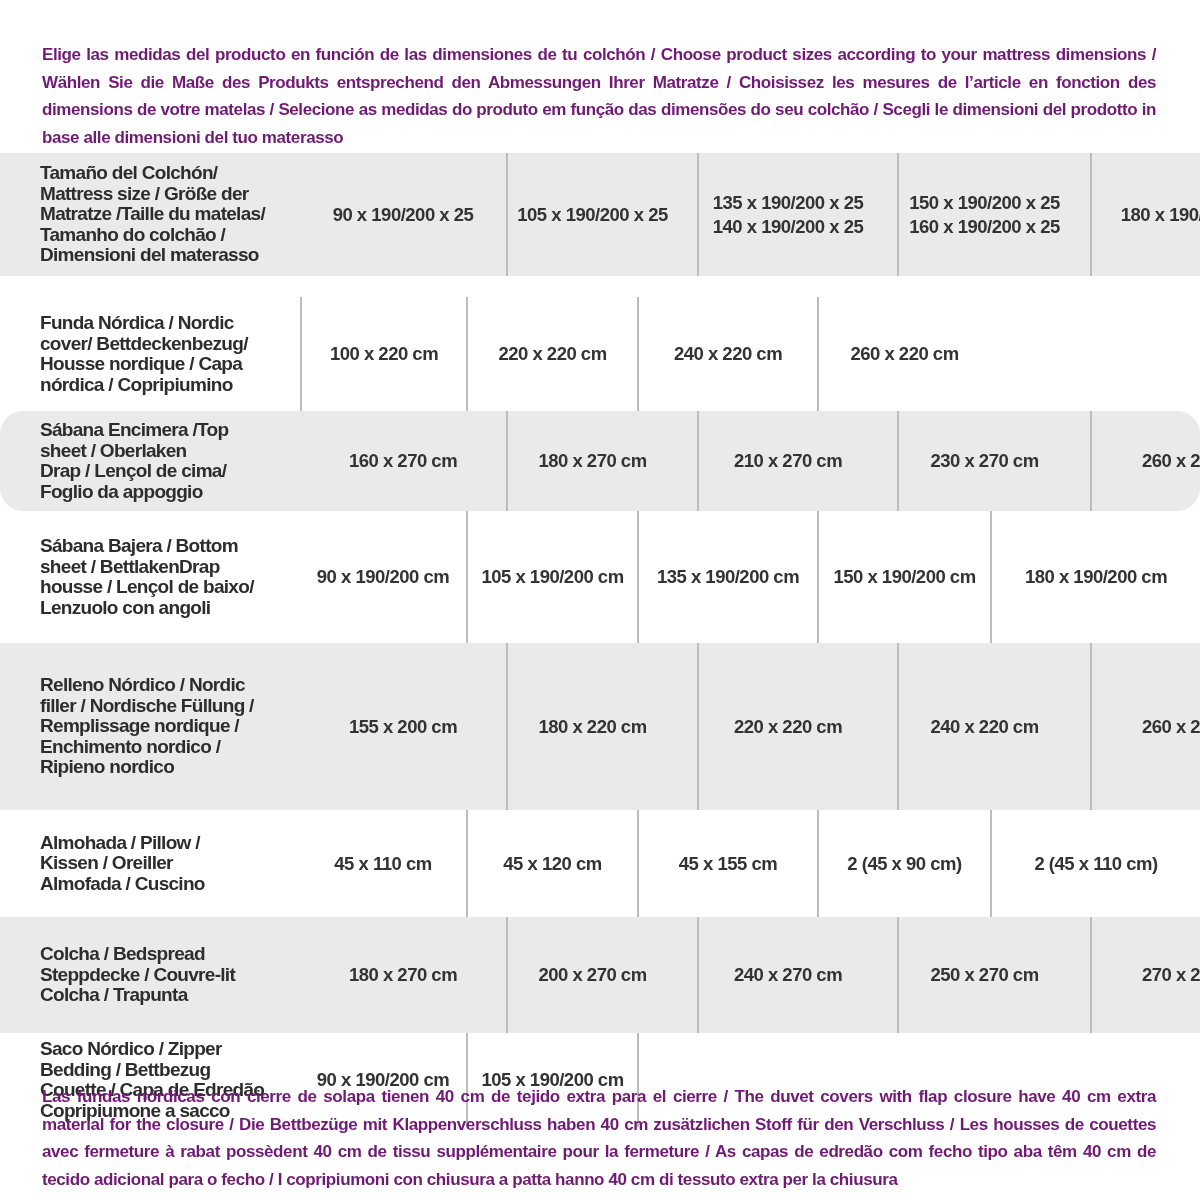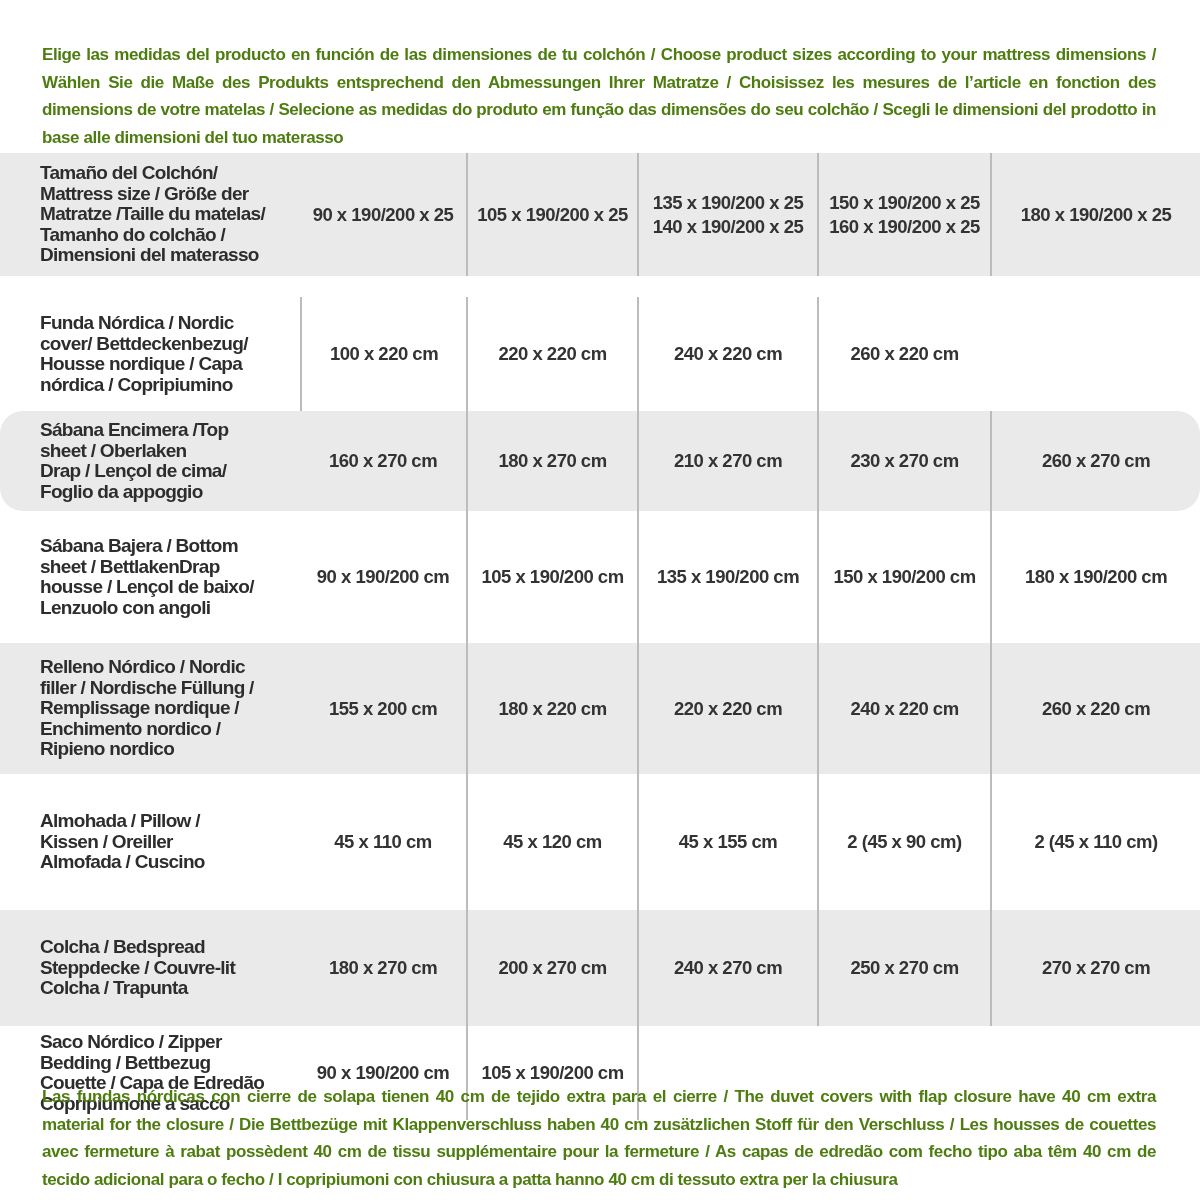--- a/index.html
+++ b/index.html
@@ -12,41 +12,41 @@
     overflow:hidden;
   }
   .note{
     position:absolute;
     left:42px;right:44px;
     font-size:17px;
     line-height:27.5px;
     font-weight:700;
     letter-spacing:-0.4px;
     text-align:justify;
-    color:#4d7c0f;
+    color:#701a75;
   }
   .note.top{top:24px;}
   .note.bottom{top:1066px;}
   .sizetable{
     position:absolute;
     top:153px;left:0;
     width:1200px;
   }
   .trow{
     display:grid;
     grid-template-columns:300px 166px 171px 180px 173px 210px;
     width:1200px;
   }
-  .trow.gray{background:#eaeaea;}
+  .trow.gray{background:#eaeaea;gap:20px;}
   .r-header{height:123px;}
   .r-funda{height:114px;margin-top:21px;}
   .r-encimera{height:100px;border-radius:23px;}
   .r-bajera{height:132px;}
-  .r-relleno{height:131px;}
-  .r-almohada{height:136px;}
+  .r-relleno{height:167px;}
+  .r-almohada{height:107px;}
   .r-colcha{height:116px;}
   .r-saco{height:94px;}
   .c{
     display:flex;
     align-items:center;
     justify-content:center;
     box-sizing:border-box;
     font-weight:700;
     font-size:18.5px;
     letter-spacing:-0.5px;

